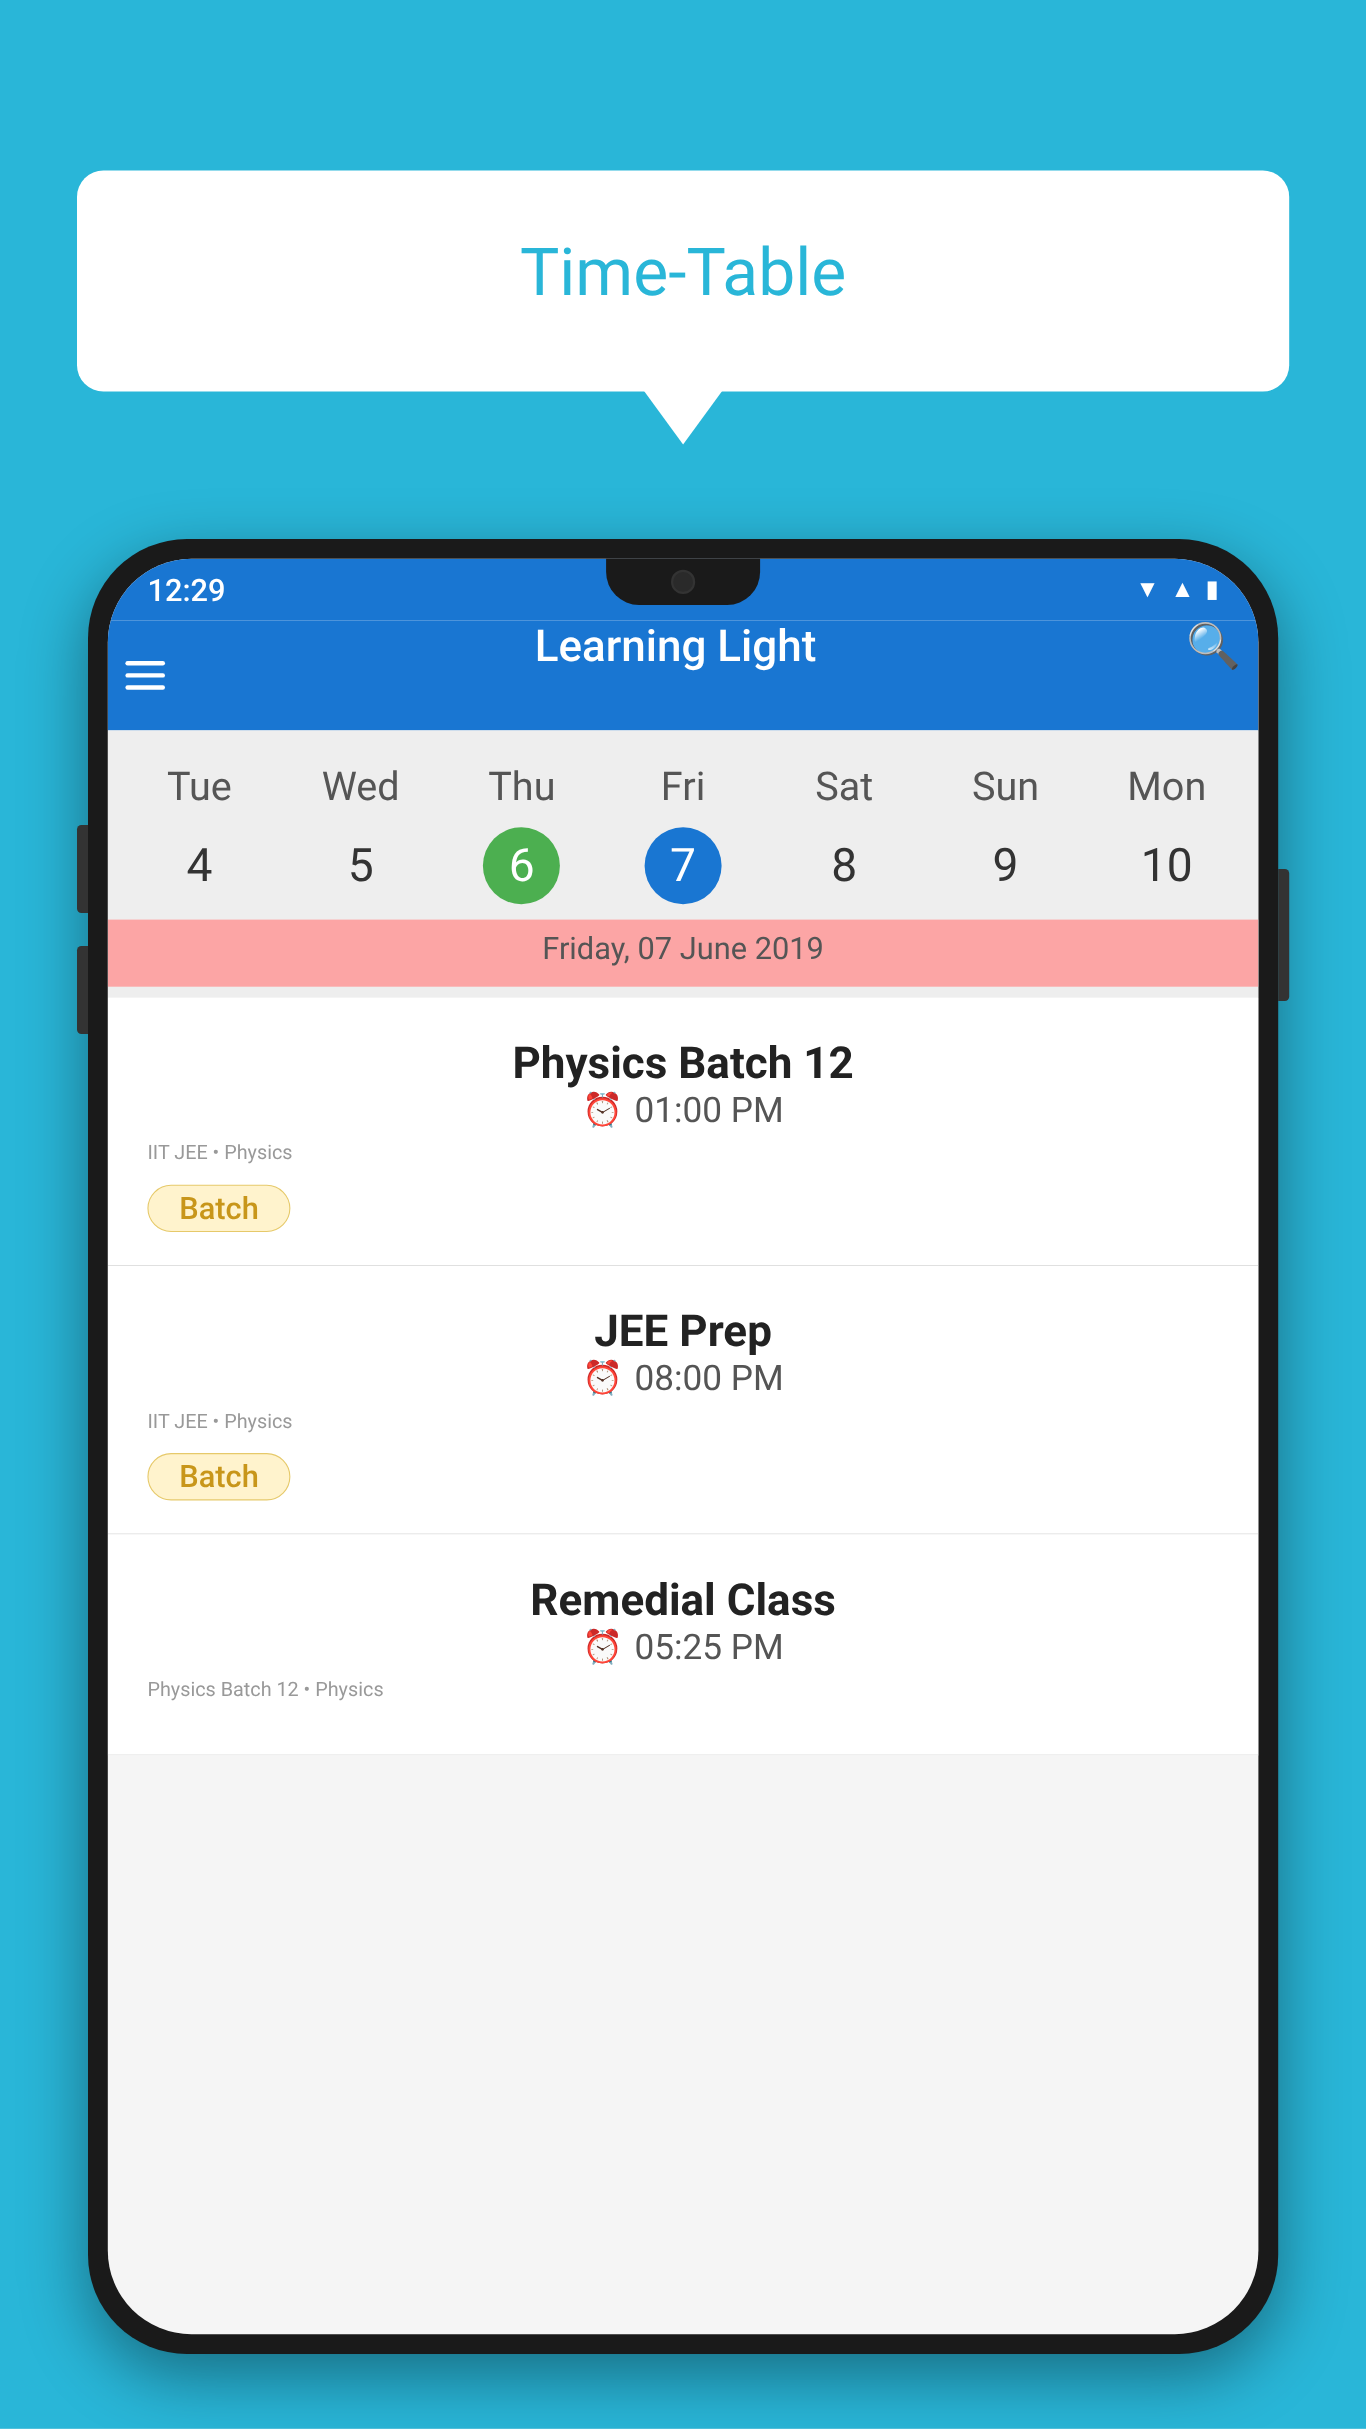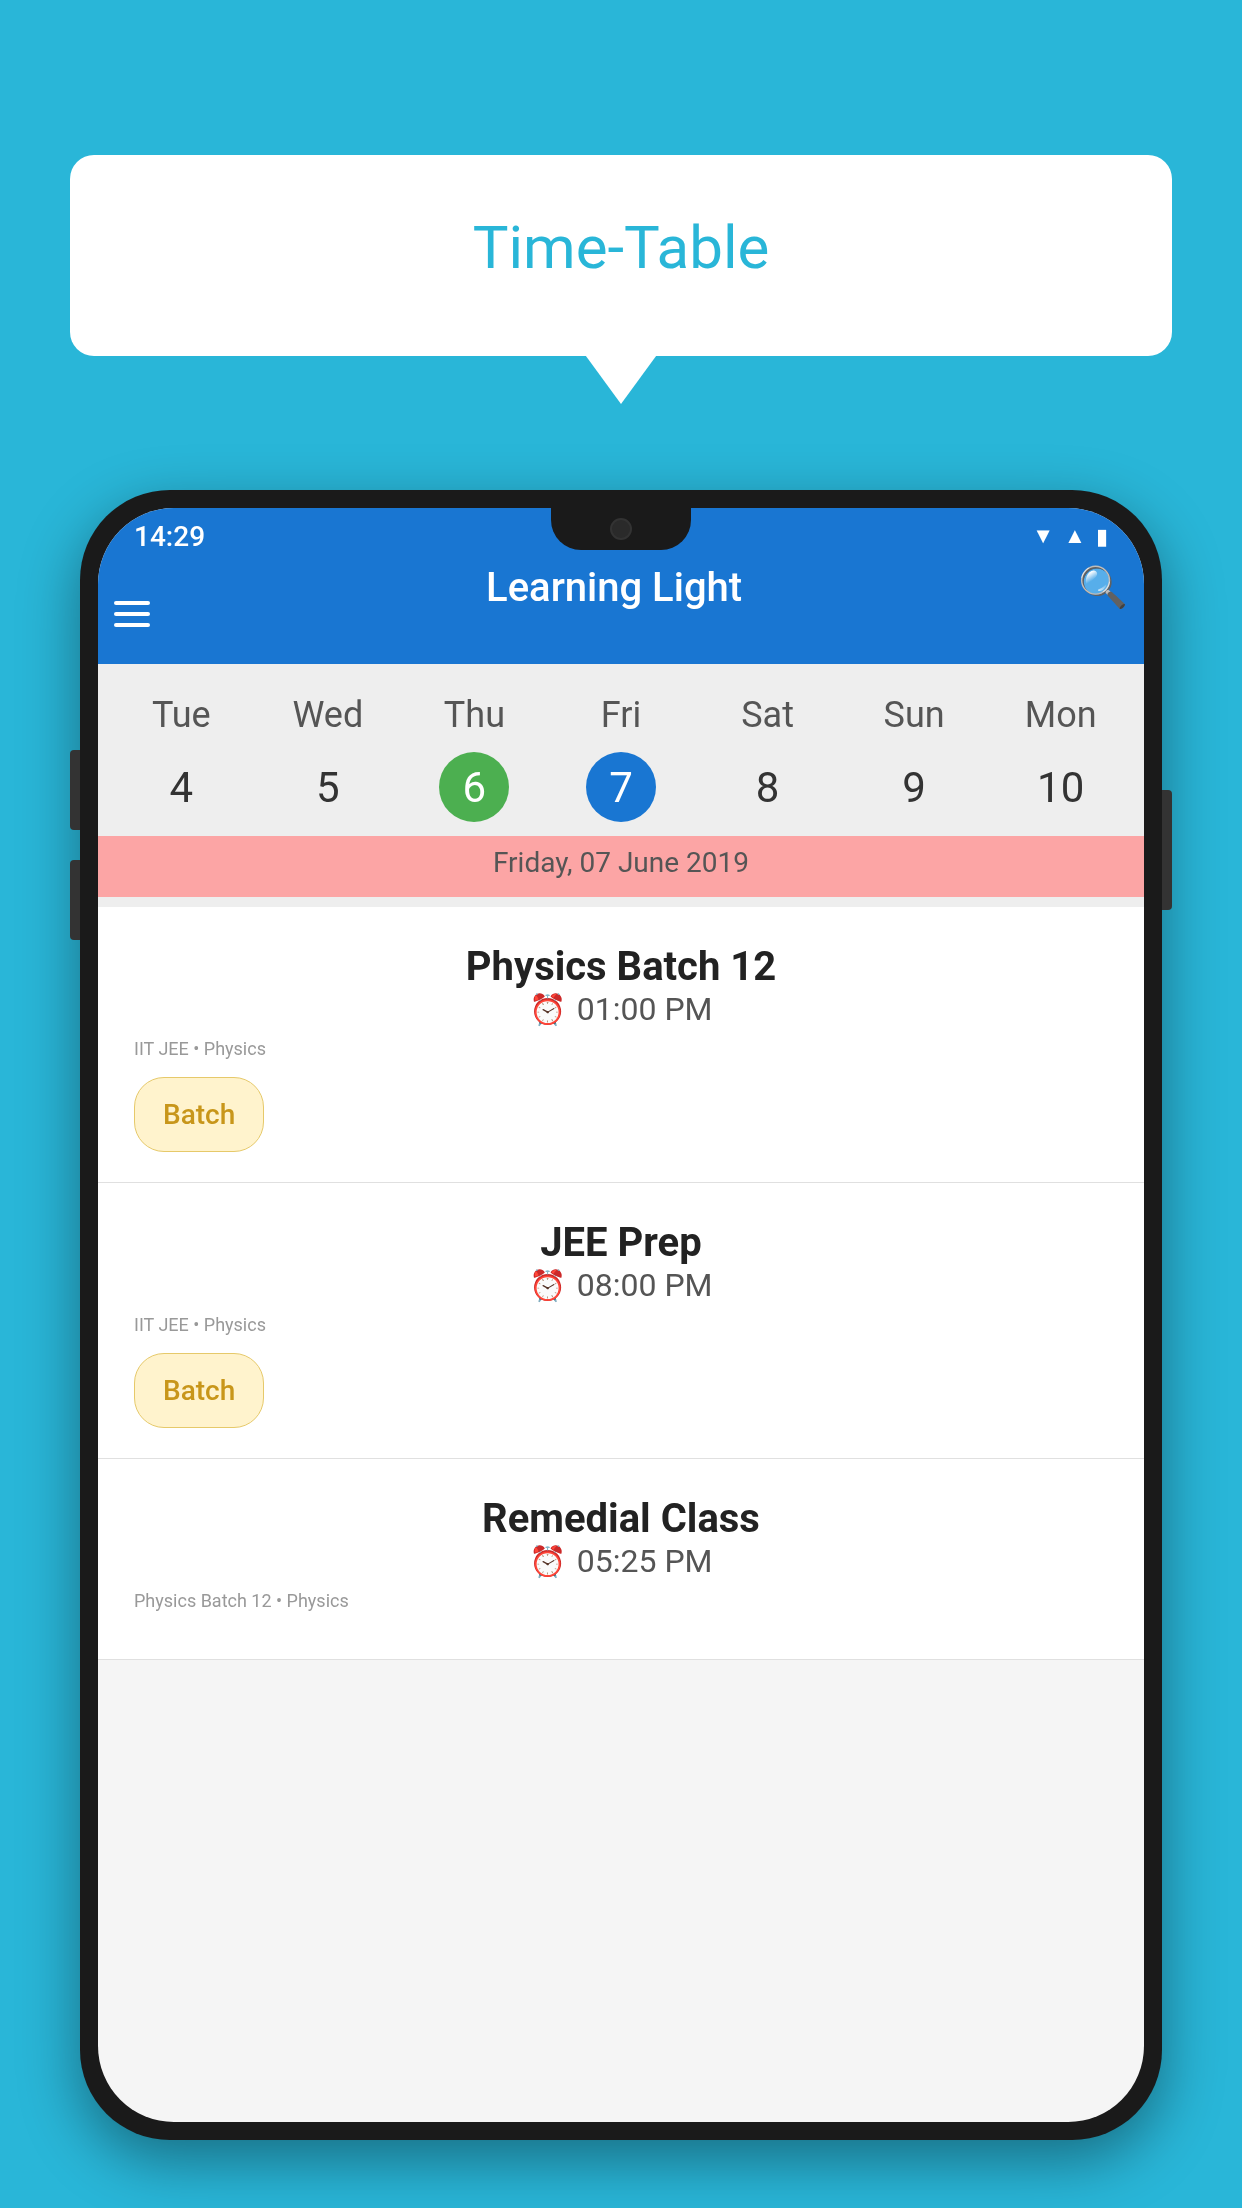--- a/index.html
+++ b/index.html
@@ -287,21 +287,21 @@
       color: #999;
       margin-bottom: 18px;
     }
 
     .batch-badge {
       display: inline-block;
       background: #fff3cd;
       color: #c8961a;
       border: 1.5px solid #e6c96a;
       border-radius: 30px;
-      padding: 20px 28px;
+      padding: 4px 28px;
       font-size: 28px;
       font-weight: 500;
     }
 
     
     .phone-side-btn-vol {
       position: absolute;
       left: -10px;
       top: 260px;
       width: 10px;
@@ -344,21 +344,21 @@
     <div class="phone-notch">
       <div class="phone-camera"></div>
     </div>
     <div class="phone-side-btn-vol"></div>
     <div class="phone-side-btn-vol2"></div>
     <div class="phone-side-btn-pwr"></div>
 
     <div class="phone-screen">
 
       <div class="status-bar">
-        <span class="status-time">14:29</span>
+        <span class="status-time">12:29</span>
         <div class="status-icons">
           <span class="wifi-icon">▼</span>
           <span class="signal-icon">▲</span>
           <span class="battery-icon">▮</span>
         </div>
       </div>
 
       <div class="app-bar">
         <div class="hamburger-icon">
           <span></span>

